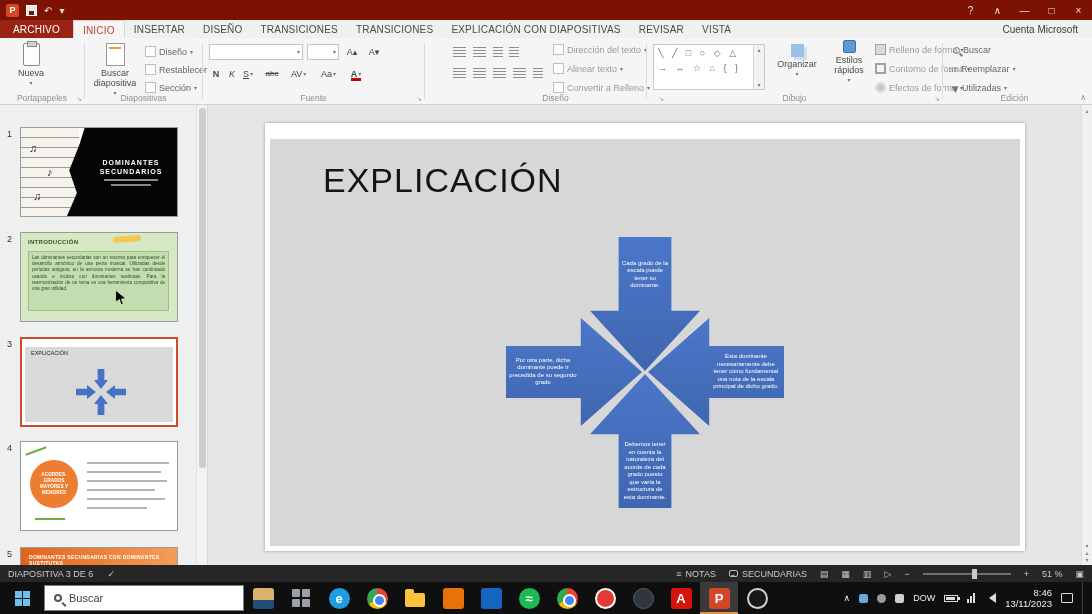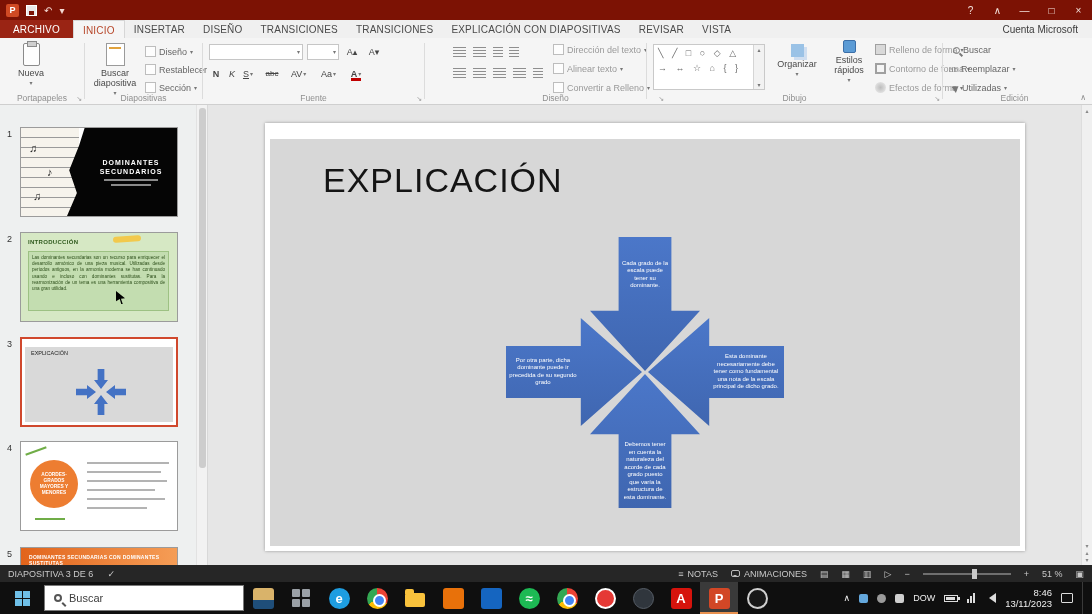--- a/index.html
+++ b/index.html
@@ -441,21 +441,21 @@
   <div class="statusbar">
     <span>DIAPOSITIVA 3 DE 6</span>
     <span>✓</span>
     <div class="sb-right">
       <span class="sb-item">
         <span>≡</span>
         <span>NOTAS</span>
       </span>
       <span class="sb-item">
         <span class="bubble"></span>
-        <span>ANIMACIONES</span>
+        <span>SECUNDARIAS</span>
       </span>
       <span class="viewico">▤</span>
       <span class="viewico">▦</span>
       <span class="viewico">▥</span>
       <span class="viewico">▷</span>
       <span>−</span>
       <span class="zslider">
           <span class="zthumb"></span>
         </span>
       <span>+</span>

